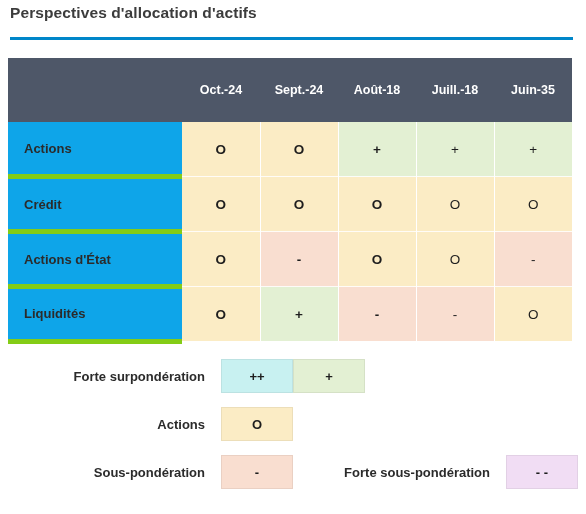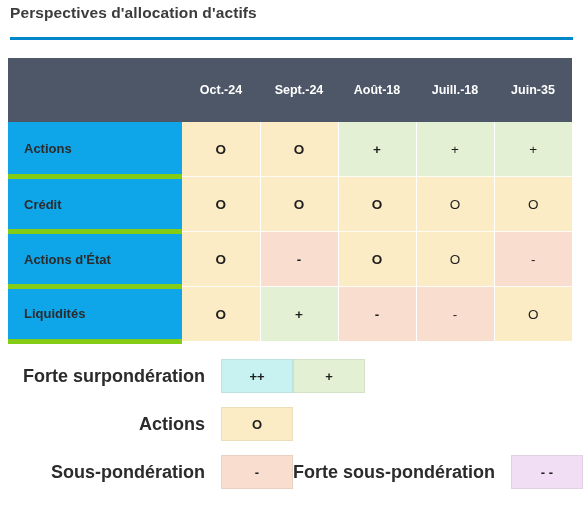--- a/index.html
+++ b/index.html
@@ -123,21 +123,21 @@
   .legend-entry {
     display: flex;
     align-items: center;
     width: 285px;
     box-sizing: border-box;
   }
   .legend-entry .lg-label {
     flex: 1 1 auto;
     text-align: right;
     padding-right: 16px;
-    font-size: 18px;
+    font-size: 13px;
     font-weight: 700;
     color: #2b2b2b;
     white-space: nowrap;
   }
   .legend-entry .lg-swatch {
     flex: 0 0 auto;
     width: 72px;
     height: 34px;
     line-height: 34px;
     text-align: center;

